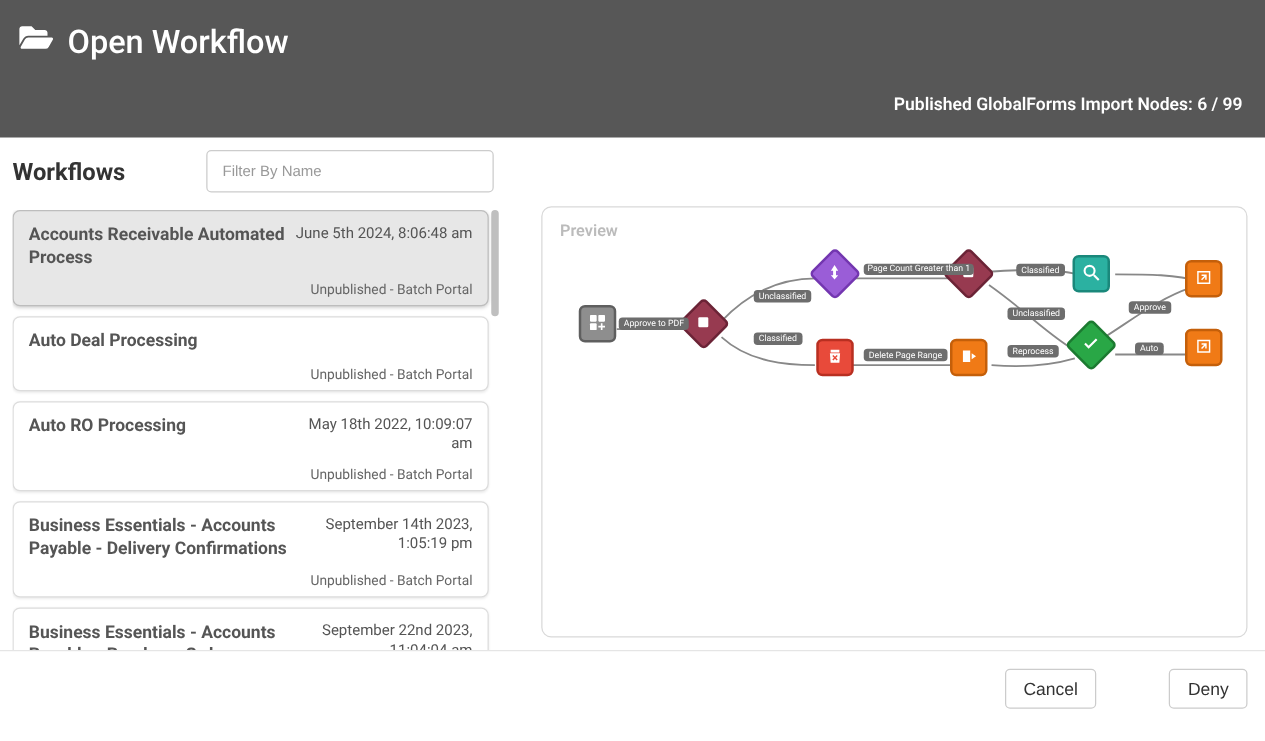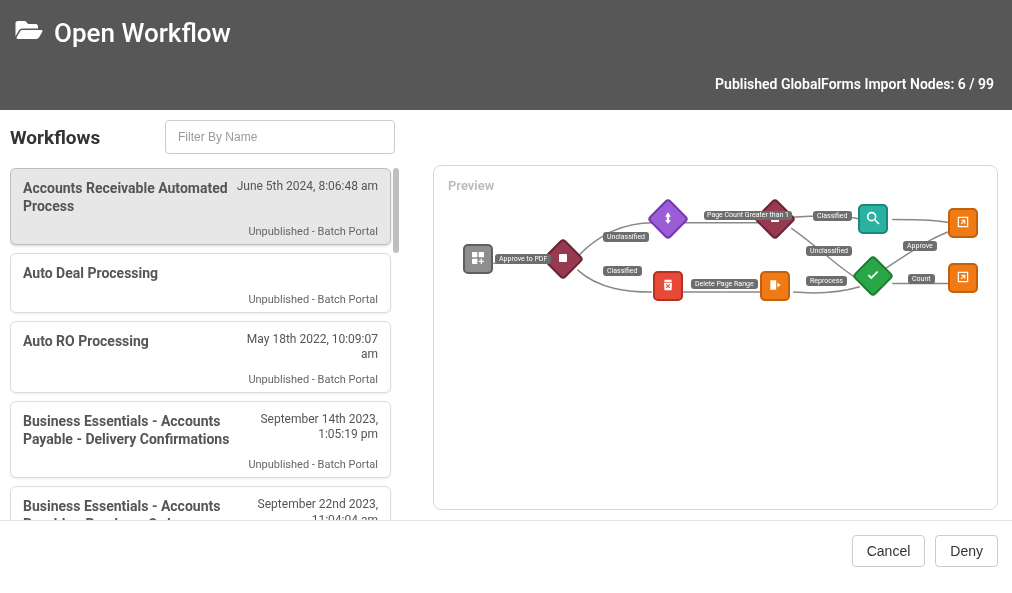--- a/index.html
+++ b/index.html
@@ -136,20 +136,21 @@
     gap: 10px;
   }
   .btn {
     border: 1px solid #ccc;
     background: #fff;
     border-radius: 4px;
     padding: 7px 14px;
     font-size: 14px;
     cursor: pointer;
     color: #333;
+    margin-left: 48px;
   }
 
   
   .diagram {
     position: absolute;
     top: 30px;
     left: 14px;
     right: 14px;
     bottom: 14px;
   }
@@ -375,27 +376,27 @@
           <svg width="14" height="14" viewBox="0 0 24 24" fill="#fff">
                 <path d="M4 4h16v16H4z" fill="none" stroke="#fff" stroke-width="2"></path>
                 <path d="M9 15l6-6M15 15V9H9" stroke="#fff" stroke-width="2" fill="none"></path>
               </svg>
         </span>
           </div>
 
         <div class="edge-label" style="left:47px; top:58px;">Approve to PDF</div>
         <div class="edge-label" style="left:155px; top:36px;">Unclassified</div>
         <div class="edge-label" style="left:155px; top:70px;">Classified</div>
-        <div class="edge-label" style="left:256px; top:15px; line-height:1; padding:1px 3px;">Page Count Greater than 1</div>
+        <div class="edge-label" style="left:243px; top:15px; line-height:1; padding:1px 3px;">Page Count Greater than 1</div>
         <div class="edge-label" style="left:243px; top:83px;">Delete Page Range</div>
         <div class="edge-label" style="left:358px; top:50px;">Unclassified</div>
         <div class="edge-label" style="left:358px; top:80px;">Reprocess</div>
         <div class="edge-label" style="left:365px; top:15px;">Classified</div>
         <div class="edge-label" style="left:455px; top:45px;">Approve</div>
-        <div class="edge-label" style="left:460px; top:78px;">Count</div>
+        <div class="edge-label" style="left:460px; top:78px;">Auto</div>
       </div>
     </div>
   </div>
 </div>
 
 <div class="footer">
   <button class="btn">Cancel</button>
   <button class="btn">Deny</button>
 </div>
 

